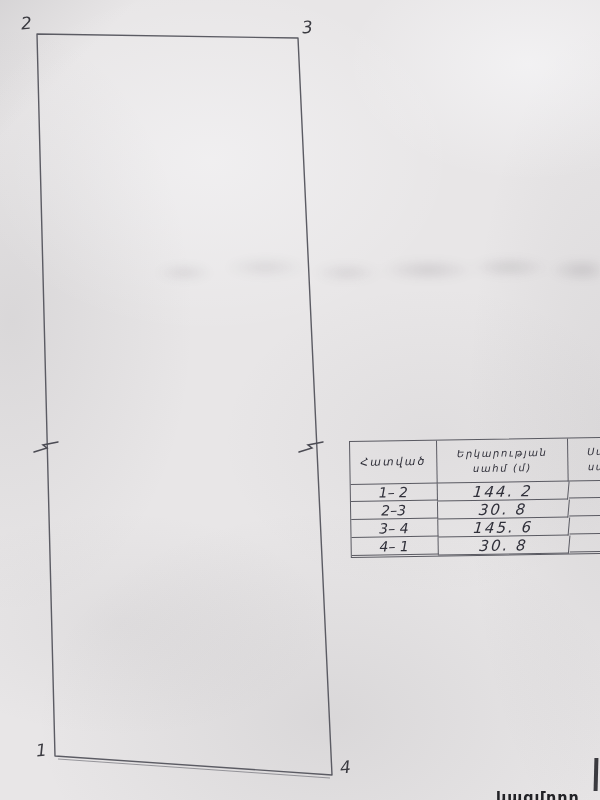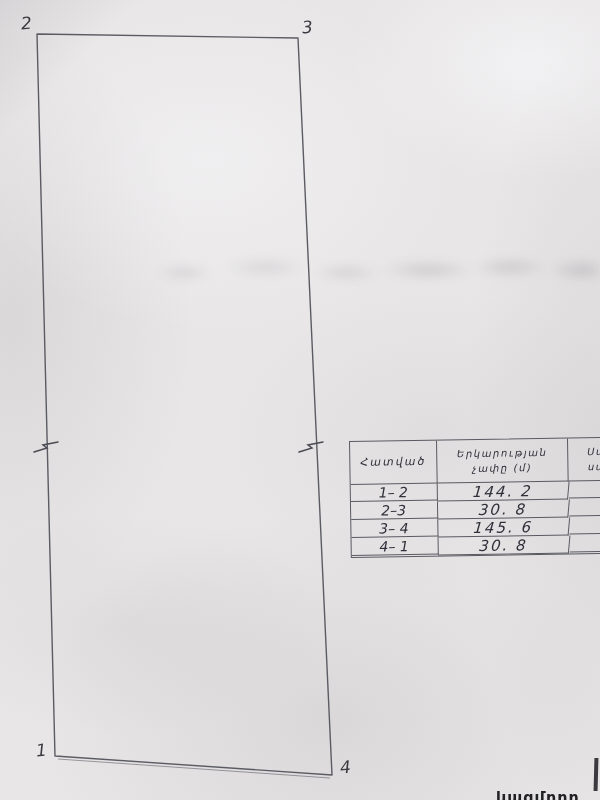--- a/index.html
+++ b/index.html
@@ -95,21 +95,21 @@
   <span class="corner-label c-bl">1</span>
   <span class="corner-label c-br">4</span>
 
   <div class="mtable">
 
     <div class="cell hdr hdr-seg">
       <span>Հատված</span>
     </div>
     <div class="cell hdr">
       <span>Երկարության</span>
-      <span>չափը (մ)</span>
+      <span>սահմ (մ)</span>
     </div>
     <div class="cell hdr">
       <span>Սահմ</span>
       <span>սահմ</span>
     </div>
 
     <div class="cell row-cell seg-cell">
       <span>1</span>
       <span>– 2</span>
     </div>

